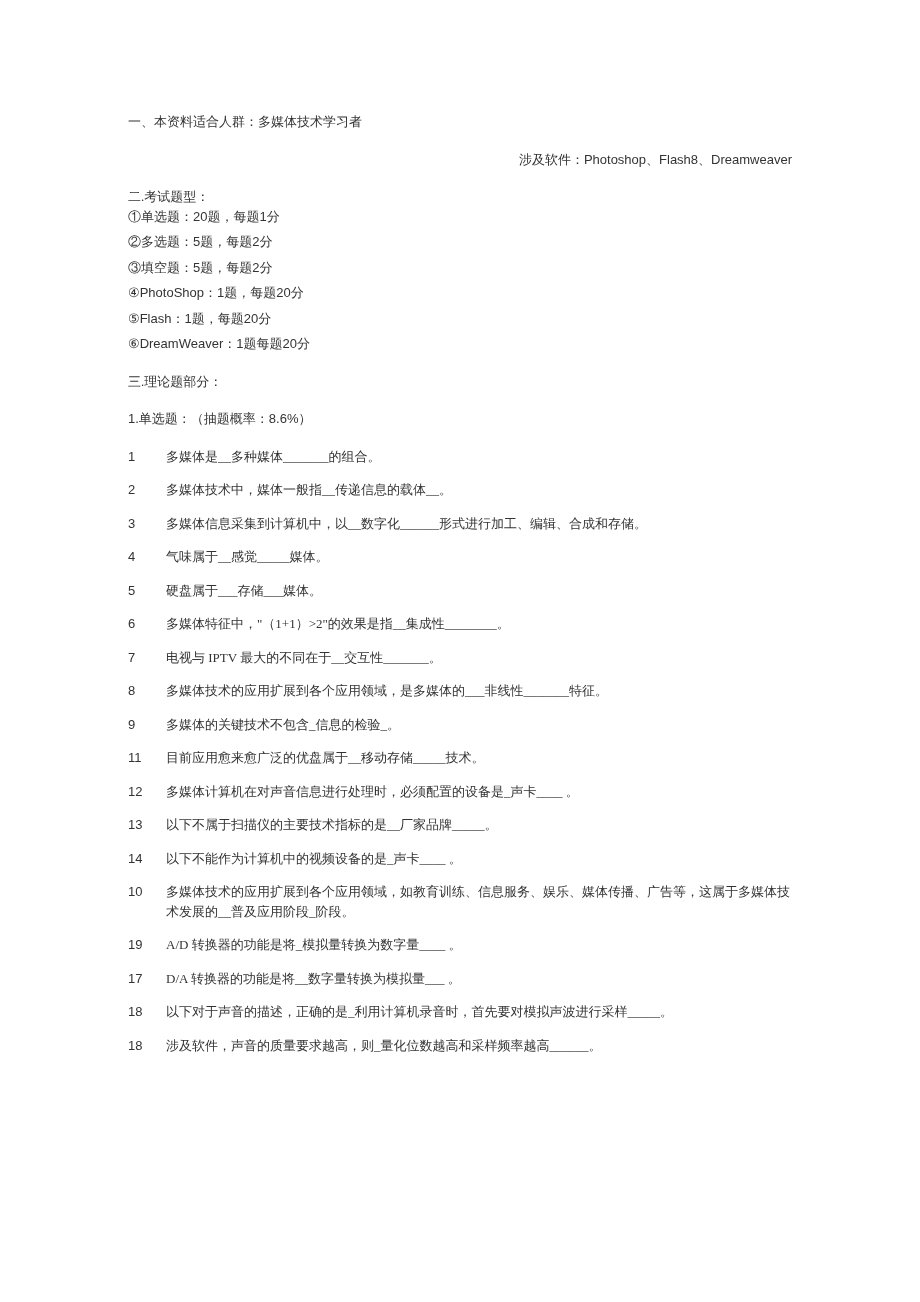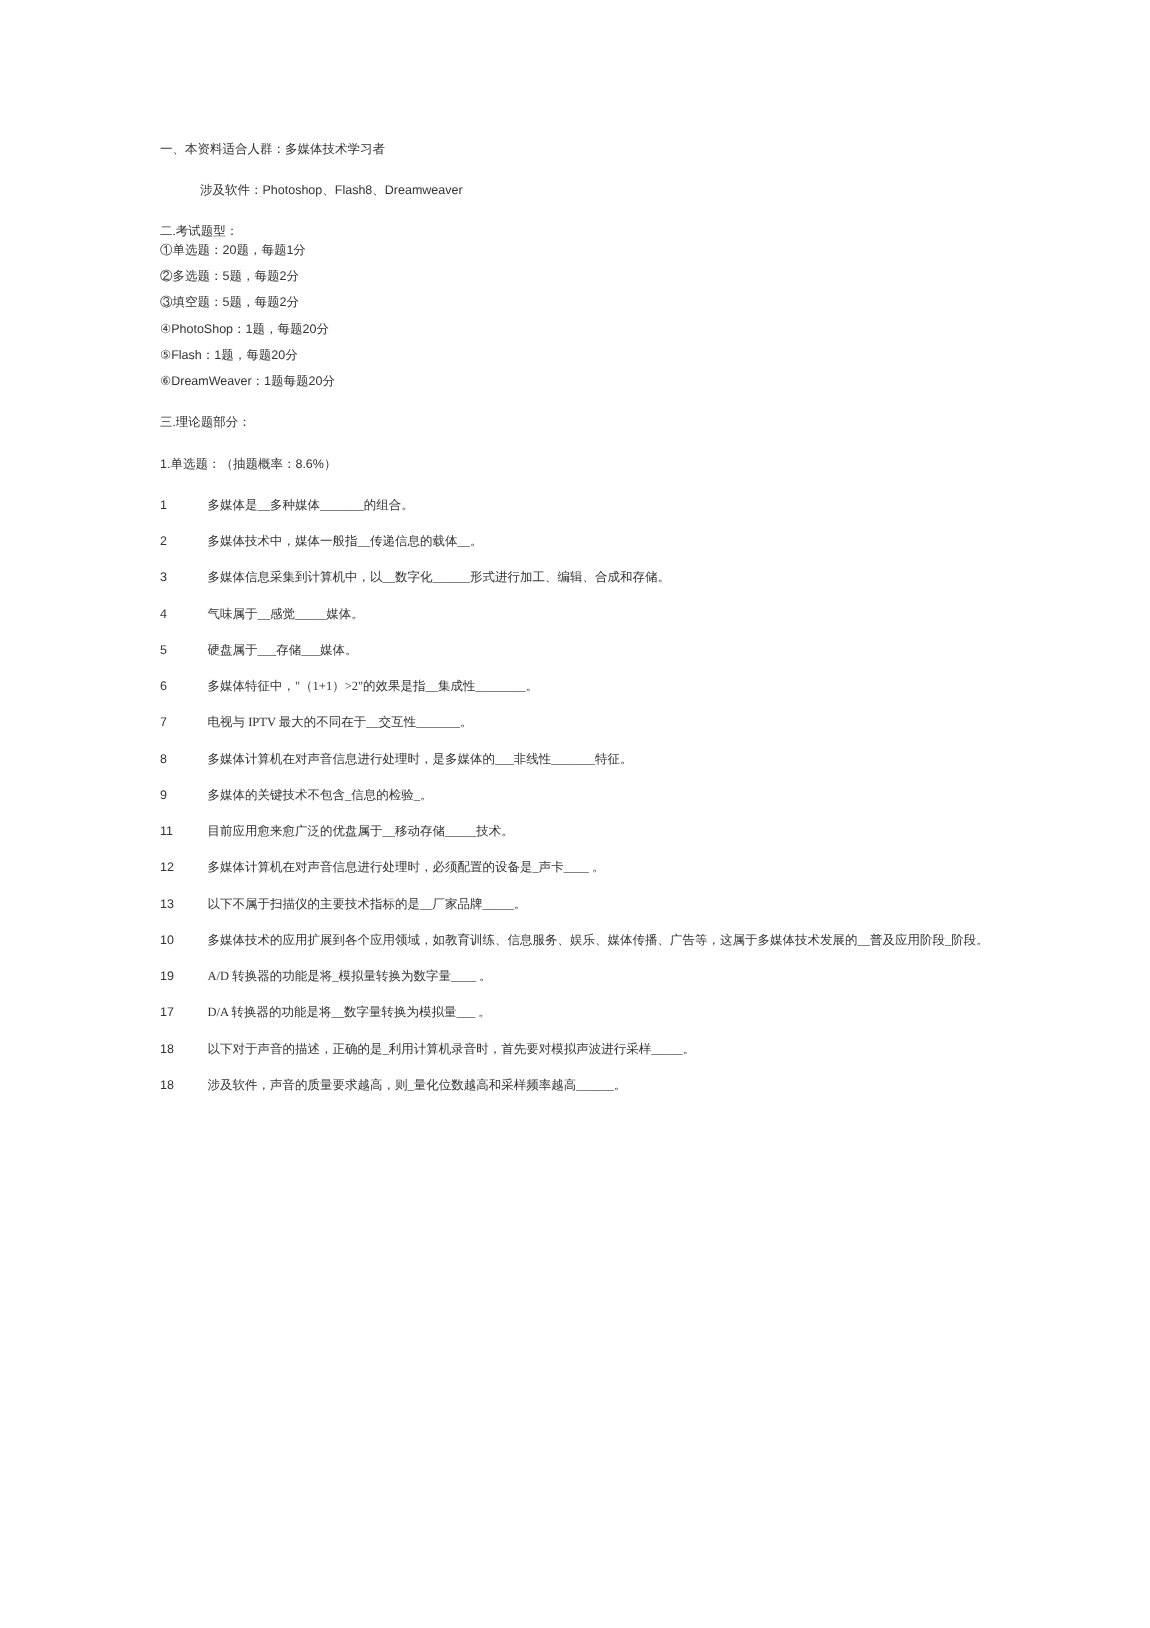--- a/index.html
+++ b/index.html
@@ -5,21 +5,21 @@
   body {
     margin: 0;
     padding: 0;
     background: #ffffff;
     font-family: "SimSun", "宋体", serif;
     color: #333333;
     width: 920px;
   }
   .page {
     padding: 112px 128px 60px 128px;
-    font-size: 10px;
+    font-size: 13px;
     line-height: 1.5;
   }
   .section {
     margin-bottom: 18px;
   }
   .indent {
     padding-left: 32px;
   }
   .list-line {
     margin-bottom: 6px;
@@ -46,21 +46,21 @@
 </style>
 </head>
 <body>
 
 <div class="page">
 
   <div class="section">
     <div>
       <span>一、本资料适合人群：</span><span>多媒体技术学习者</span>
     </div>
-    <div class="indent" style="margin-top:18px;">
+    <div class="indent" style="margin-top:18px;text-align:right;">
       <span>涉及软件：</span><span class="latin">Photoshop、Flash8、Dreamweaver</span>
     </div>
   </div>
 
   <div class="section">
     <div>二.考试题型：</div>
     <div class="list-line latin">①单选题：20题，每题1分</div>
     <div class="list-line latin">②多选题：5题，每题2分</div>
     <div class="list-line latin">③填空题：5题，每题2分</div>
     <div class="list-line latin">④PhotoShop：1题，每题20分</div>
@@ -100,37 +100,41 @@
     <div class="q-row">
         <div class="q-num">6</div>
         <div class="q-text">多媒体特征中，"（1+1）&gt;2"的效果是指__集成性________。</div>
       </div>
     <div class="q-row">
         <div class="q-num">7</div>
         <div class="q-text">电视与 IPTV 最大的不同在于__交互性_______。</div>
       </div>
     <div class="q-row">
         <div class="q-num">8</div>
-        <div class="q-text">多媒体计算机在对声音信息进行处理时，是多媒体的___非线性_______特征。</div>
+        <div class="q-text">多媒体技术的应用扩展到各个应用领域，是多媒体的___非线性_______特征。</div>
       </div>
     <div class="q-row">
         <div class="q-num">9</div>
         <div class="q-text">多媒体的关键技术不包含_信息的检验_。</div>
       </div>
     <div class="q-row">
         <div class="q-num">11</div>
         <div class="q-text">目前应用愈来愈广泛的优盘属于__移动存储_____技术。</div>
       </div>
     <div class="q-row">
         <div class="q-num">12</div>
         <div class="q-text">多媒体计算机在对声音信息进行处理时，必须配置的设备是_声卡____ 。</div>
       </div>
     <div class="q-row">
         <div class="q-num">13</div>
         <div class="q-text">以下不属于扫描仪的主要技术指标的是__厂家品牌_____。</div>
+      </div>
+    <div class="q-row">
+        <div class="q-num">14</div>
+        <div class="q-text">以下不能作为计算机中的视频设备的是_声卡____ 。</div>
       </div>
     <div class="q-row">
         <div class="q-num">10</div>
         <div class="q-text">多媒体技术的应用扩展到各个应用领域，如教育训练、信息服务、娱乐、媒体传播、广告等，这属于多媒体技术发展的__普及应用阶段_阶段。</div>
       </div>
     <div class="q-row">
         <div class="q-num">19</div>
         <div class="q-text">A/D 转换器的功能是将_模拟量转换为数字量____ 。</div>
       </div>
     <div class="q-row">

